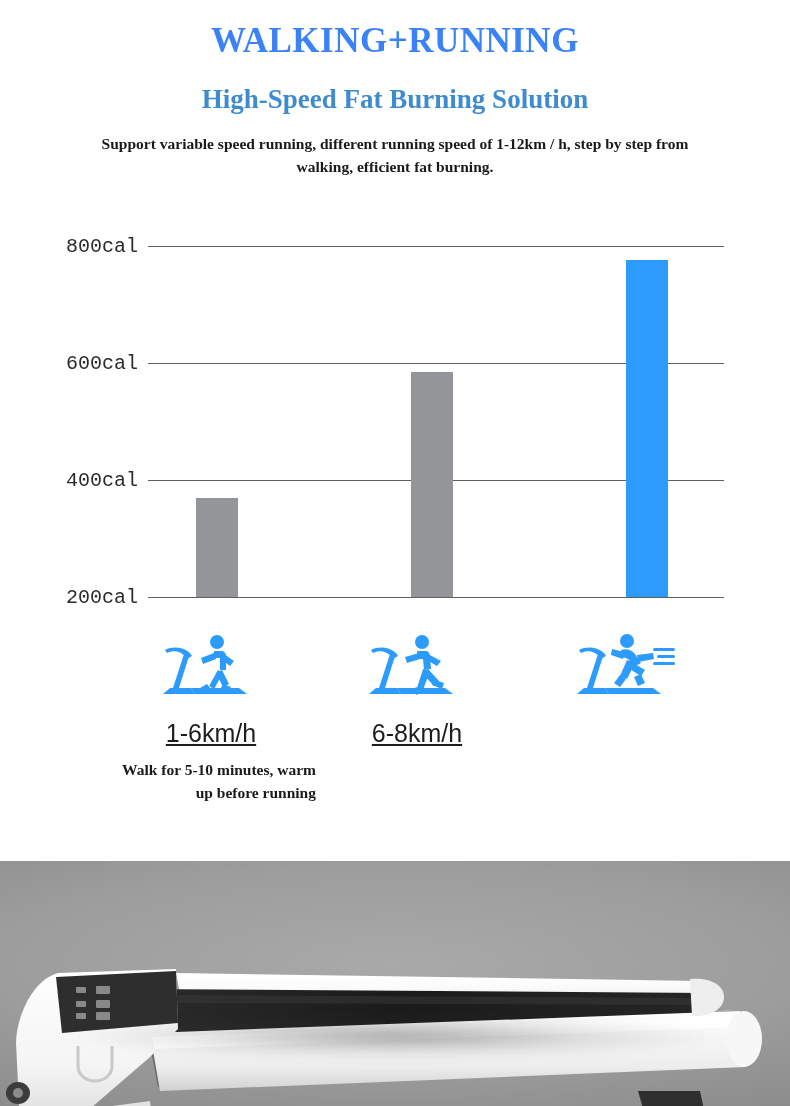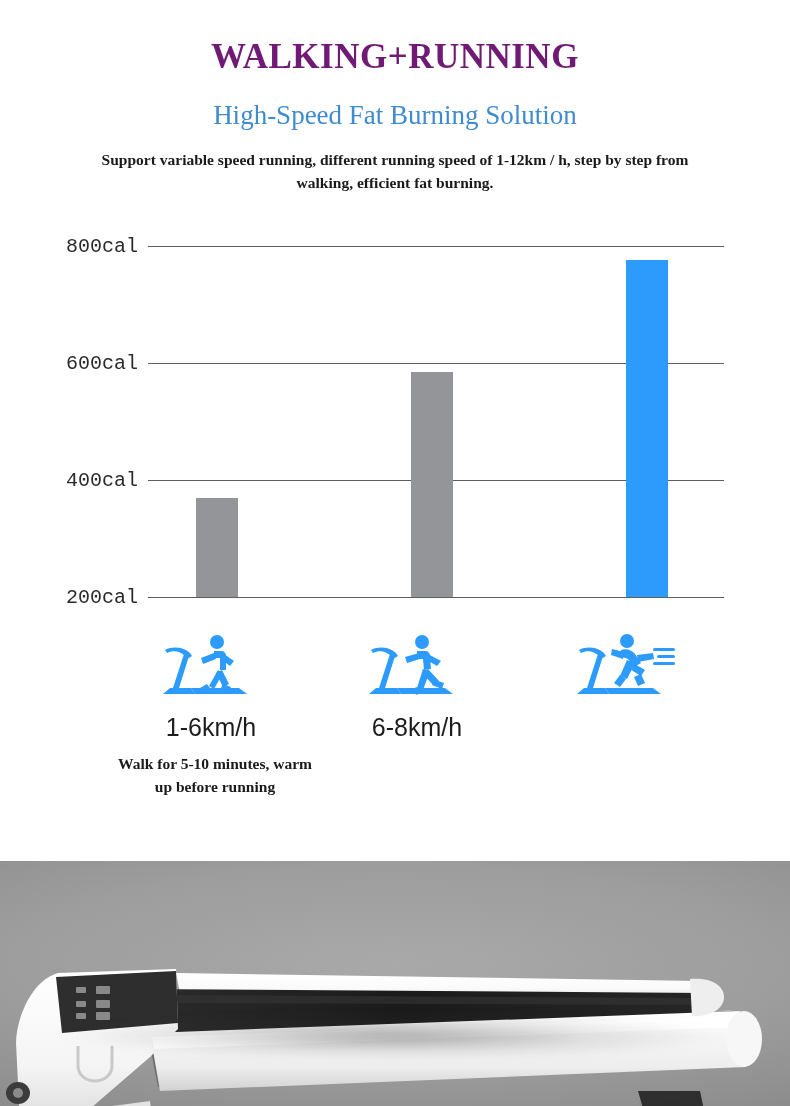--- a/index.html
+++ b/index.html
@@ -9,26 +9,26 @@
     font-family:"Liberation Serif", serif;
     overflow:hidden;
     position:relative;
   }
   .page{position:relative;width:790px;height:1106px;}
 
   
   .header{padding-top:22px;text-align:center;}
   .main-title{
     font-family:"Liberation Serif", serif;
-    font-size:35px;font-weight:700;color:#701a75;
-    letter-spacing:0.5px;line-height:1.1;margin:16px;
+    font-size:35px;font-weight:700;color:#3b82f6;
+    letter-spacing:0.5px;line-height:1.1;margin:0;
   }
   .sub-title{
     font-family:"Liberation Serif", serif;
-    font-size:27px;font-weight:400;color:#3f8bcf;
+    font-size:27px;font-weight:700;color:#3f8bcf;
     margin:24px 0 0 0;line-height:1.1;
   }
   .desc{
     font-family:"Liberation Serif", serif;
     font-size:15.5px;font-weight:700;color:#1a1a1a;
     margin:19px auto 16px auto;width:620px;line-height:1.45;
   }
 
   
   .chart-wrap{position:absolute;left:0;top:228px;width:790px;height:390px;}
@@ -53,28 +53,28 @@
   
   .cards{
     position:absolute;left:0;top:632px;width:790px;height:215px;
   }
   .card{
     position:absolute;top:0;width:210px;text-align:center;
   }
   .card-icon{height:72px;display:block;margin:0 auto;}
   .card-speed{
     font-family:"Liberation Sans", sans-serif;
-    font-size:25px;color:#1d1d1d;margin-top:10px;line-height:1.1;
+    font-size:25px;color:#1d1d1d;margin-top:16px;line-height:1.1;text-decoration:underline;
   }
   .card-text{
     font-family:"Liberation Serif", serif;
     font-size:15.5px;font-weight:700;color:#1a1a1a;
     margin-top:10px;line-height:1.5;
   }
-  .card-text.left{text-align:center;padding-left:8px;}
+  .card-text.left{text-align:right;padding-left:8px;}
   .card-text.center{text-align:center;}
 
   
   .photo{
     position:absolute;left:0;top:861px;width:790px;height:245px;
     background:
       radial-gradient(ellipse 120% 95% at 50% 42%, #a9a9a9 0%, #9d9d9d 42%, #8d8d8d 72%, #838383 100%);
     overflow:hidden;
   }
   .photo .floor-shadow{

